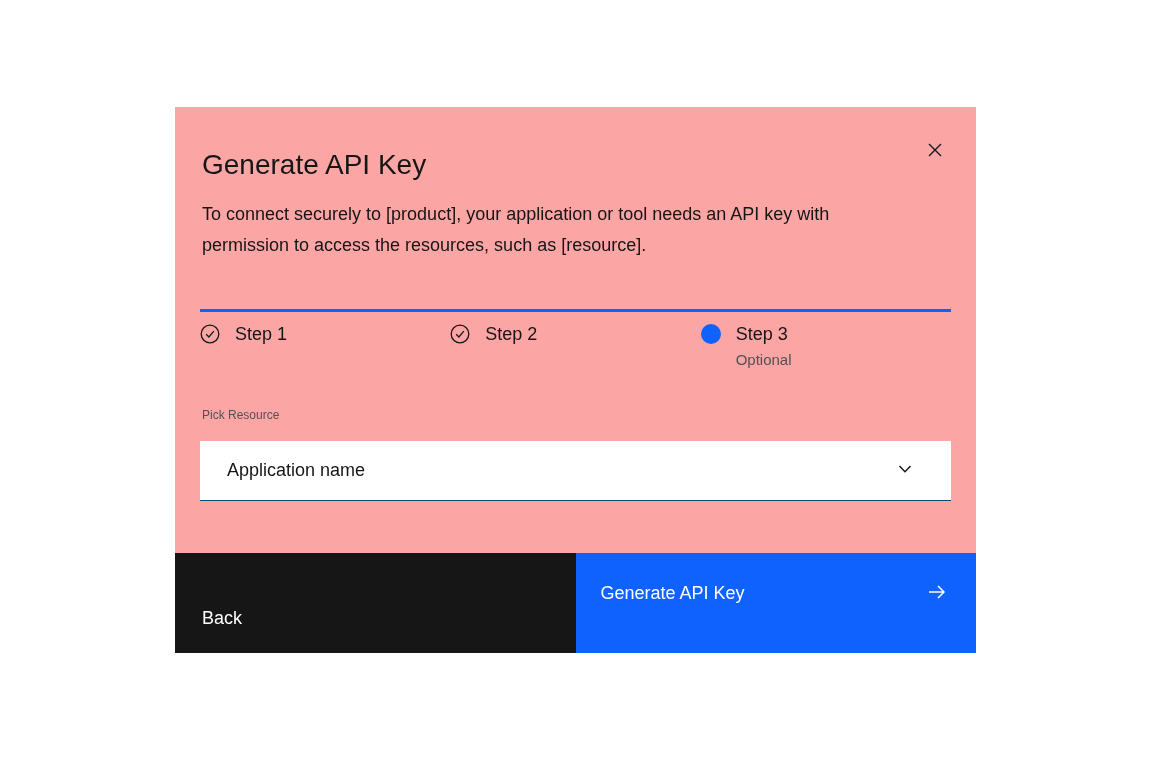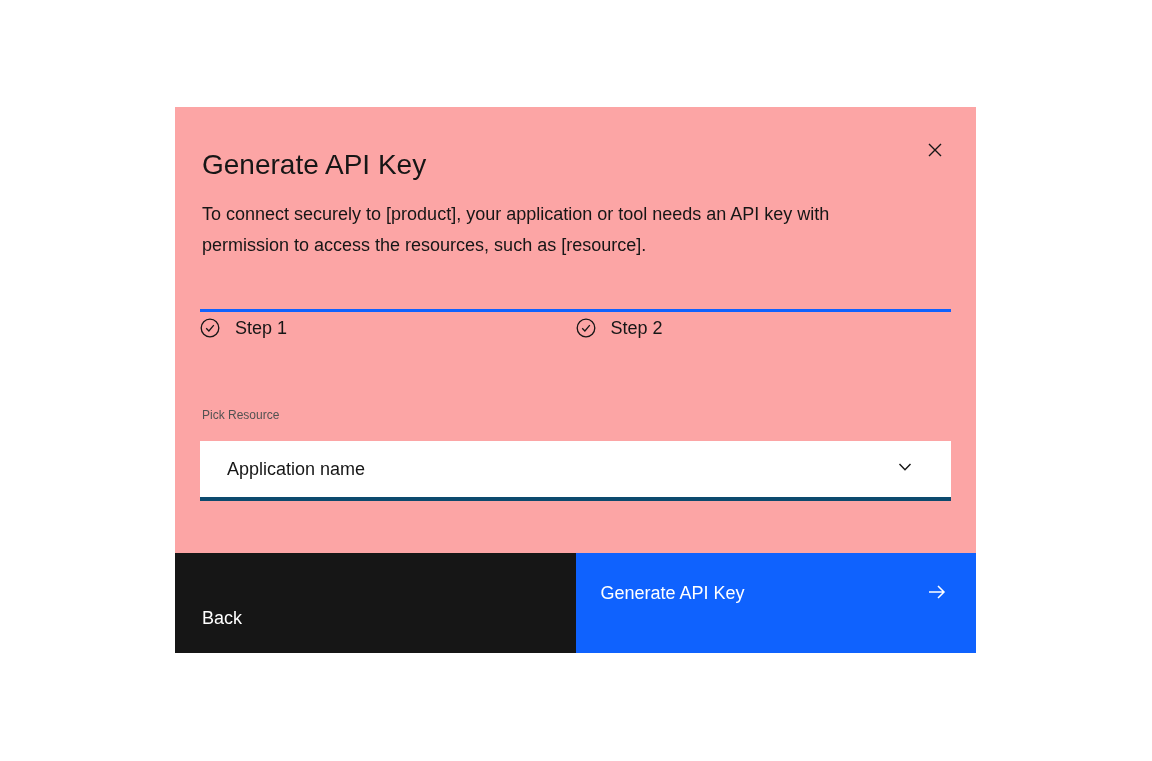--- a/index.html
+++ b/index.html
@@ -45,21 +45,21 @@
     position: absolute;
     left: 25px; top: 202px;
     width: 751px;
   }
   .progress-line {
     width: 100%; height: 3px;
     background: #0f62fe;
   }
   .steps {
     display: flex;
-    margin-top: 4px;
+    margin-top: 10px;
   }
   .step {
     flex: 1 1 0;
     display: flex;
     align-items: flex-start;
     cursor: pointer;
   }
   .step-icon {
     width: 20px; height: 20px;
     margin-top: 2px;
@@ -86,21 +86,21 @@
     line-height: 18px;
     color: #525252;
   }
 
   .dropdown {
     position: absolute;
     left: 25px; top: 334px;
     width: 751px; height: 60px;
     background: #ffffff;
     border: none;
-    border-bottom: 4px solid #0c4a6e;
+    border-bottom: 1px solid #0c4a6e;
     display: flex;
     align-items: center;
     justify-content: space-between;
     padding: 0 38px 0 27px;
     cursor: pointer;
   }
   .dropdown-value {
     font-size: 18px;
     color: #161616;
   }
@@ -177,20 +177,31 @@
           <svg width="20" height="20" viewBox="0 0 20 20">
             <circle cx="10" cy="10" r="8.8" fill="none" stroke="#161616" stroke-width="1.3"></circle>
             <path d="M6.2 10.3 L8.9 13 L13.8 7.2" fill="none" stroke="#161616" stroke-width="1.3"></path>
           </svg>
         </span>
         <div class="step-texts">
           <div class="step-label">Step 2</div>
         </div>
       </div>
 
+      <div class="step">
+        <span class="step-icon">
+          <svg width="20" height="20" viewBox="0 0 20 20">
+            <circle cx="10" cy="10" r="10" fill="#0f62fe"></circle>
+          </svg>
+        </span>
+        <div class="step-texts">
+          <div class="step-label">Step 3</div>
+          <div class="step-sublabel">Optional</div>
+        </div>
+      </div>
 
     </div>
   </div>
 
   <div class="form-label">Pick Resource</div>
 
   <div class="dropdown" role="button">
     <span class="dropdown-value">Application name</span>
     <span class="dropdown-chevron">
       <svg width="16" height="16" viewBox="0 0 16 16">

